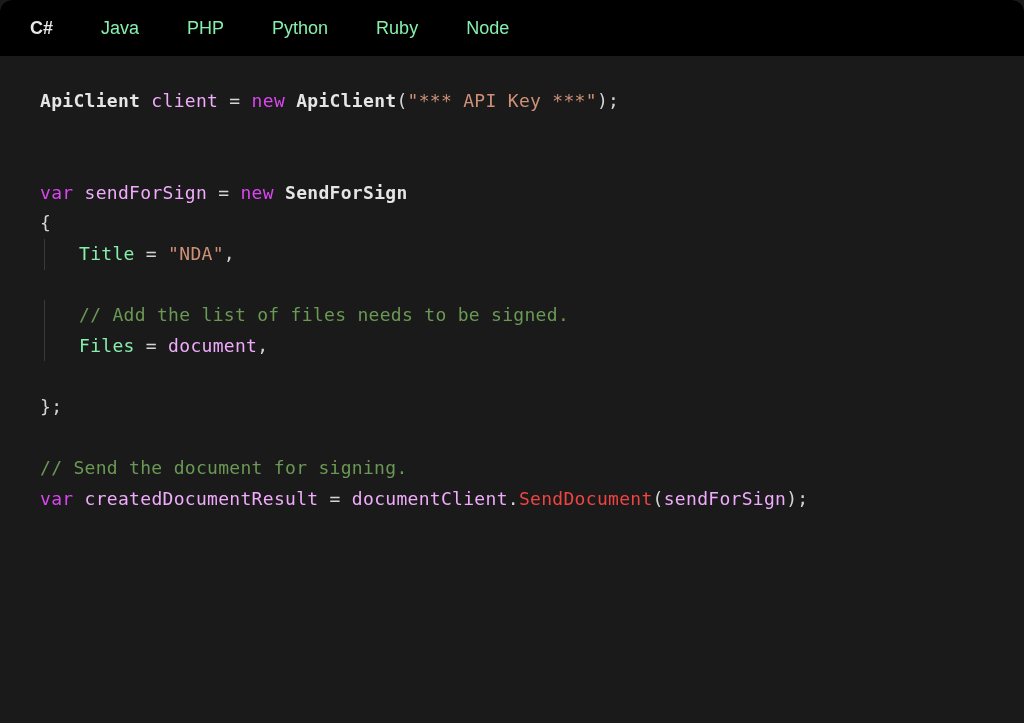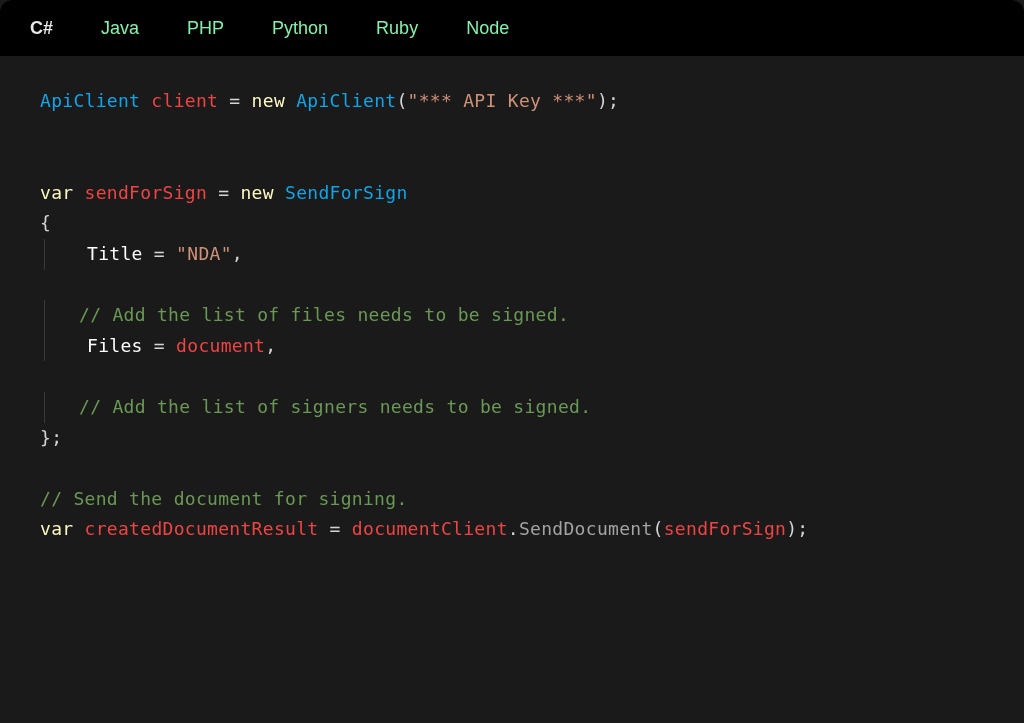--- a/index.html
+++ b/index.html
@@ -31,28 +31,28 @@
       color: #e8e8e8;
       font-weight: 600;
     }
     .code-area {
       padding: 30px 40px;
       font-size: 18px;
       line-height: 1.7;
       letter-spacing: 0.3px;
     }
     .line { white-space: pre; min-height: 30.6px; }
-    .c-type { color: #0ea5e9; }
-    .c-ident { color: #ef4444; }
+    .c-type { color: #e5e5e5; font-weight: bold; }
+    .c-ident { color: #f0abfc; }
     .c-punc { color: #d4d4d4; }
-    .c-kw { color: #fef9c3; }
+    .c-kw { color: #d946ef; }
     .c-str { color: #ce9178; }
     .c-comment { color: #6a9955; text-align: center; }
-    .c-method { color: #a3a3a3; }
-    .c-prop { color: #ffffff; margin-left: 8px; }
+    .c-method { color: #ef4444; }
+    .c-prop { color: #86efac; }
     .indent-guide { border-left: 1px solid #3a3a3a; margin-left: 4px; padding-left: 34px; display: inline-block; }
   </style>
 </head>
 <body>
 
 <div class="tabs">
   <div class="tab active">C#</div>
   <div class="tab">Java</div>
   <div class="tab">PHP</div>
   <div class="tab">Python</div>
@@ -64,18 +64,17 @@
   <div class="line"><span class="c-type">ApiClient</span><span class="c-ident"> client </span><span class="c-punc">=</span><span class="c-kw"> new </span><span class="c-type">ApiClient</span><span class="c-punc">(</span><span class="c-str">"*** API Key ***"</span><span class="c-punc">);</span></div>
   <div class="line"></div>
   <div class="line"></div>
   <div class="line"><span class="c-kw">var</span><span class="c-ident"> sendForSign </span><span class="c-punc">=</span><span class="c-kw"> new </span><span class="c-type">SendForSign</span></div>
   <div class="line"><span class="c-punc">{</span></div>
   <div class="line"><span class="indent-guide"><span class="c-prop">Title </span><span class="c-punc">= </span><span class="c-str">"NDA"</span><span class="c-punc">,</span></span></div>
   <div class="line"><span class="indent-guide"></span></div>
   <div class="line"><span class="indent-guide"><span class="c-comment">// Add the list of files needs to be signed.</span></span></div>
   <div class="line"><span class="indent-guide"><span class="c-prop">Files </span><span class="c-punc">= </span><span class="c-ident">document</span><span class="c-punc">,</span></span></div>
   <div class="line"><span class="indent-guide"></span></div>
-  <div class="line"><span class="indent-guide"><span class="c-comment">// Add the list of signers needs to be signed.</span></span></div>
   <div class="line"><span class="c-punc">};</span></div>
   <div class="line"></div>
   <div class="line"><span class="c-comment">// Send the document for signing.</span></div>
   <div class="line"><span class="c-kw">var</span><span class="c-ident"> createdDocumentResult </span><span class="c-punc">= </span><span class="c-ident">documentClient</span><span class="c-punc">.</span><span class="c-method">SendDocument</span><span class="c-punc">(</span><span class="c-ident">sendForSign</span><span class="c-punc">);</span></div>
 </div>
 
 </body></html>

